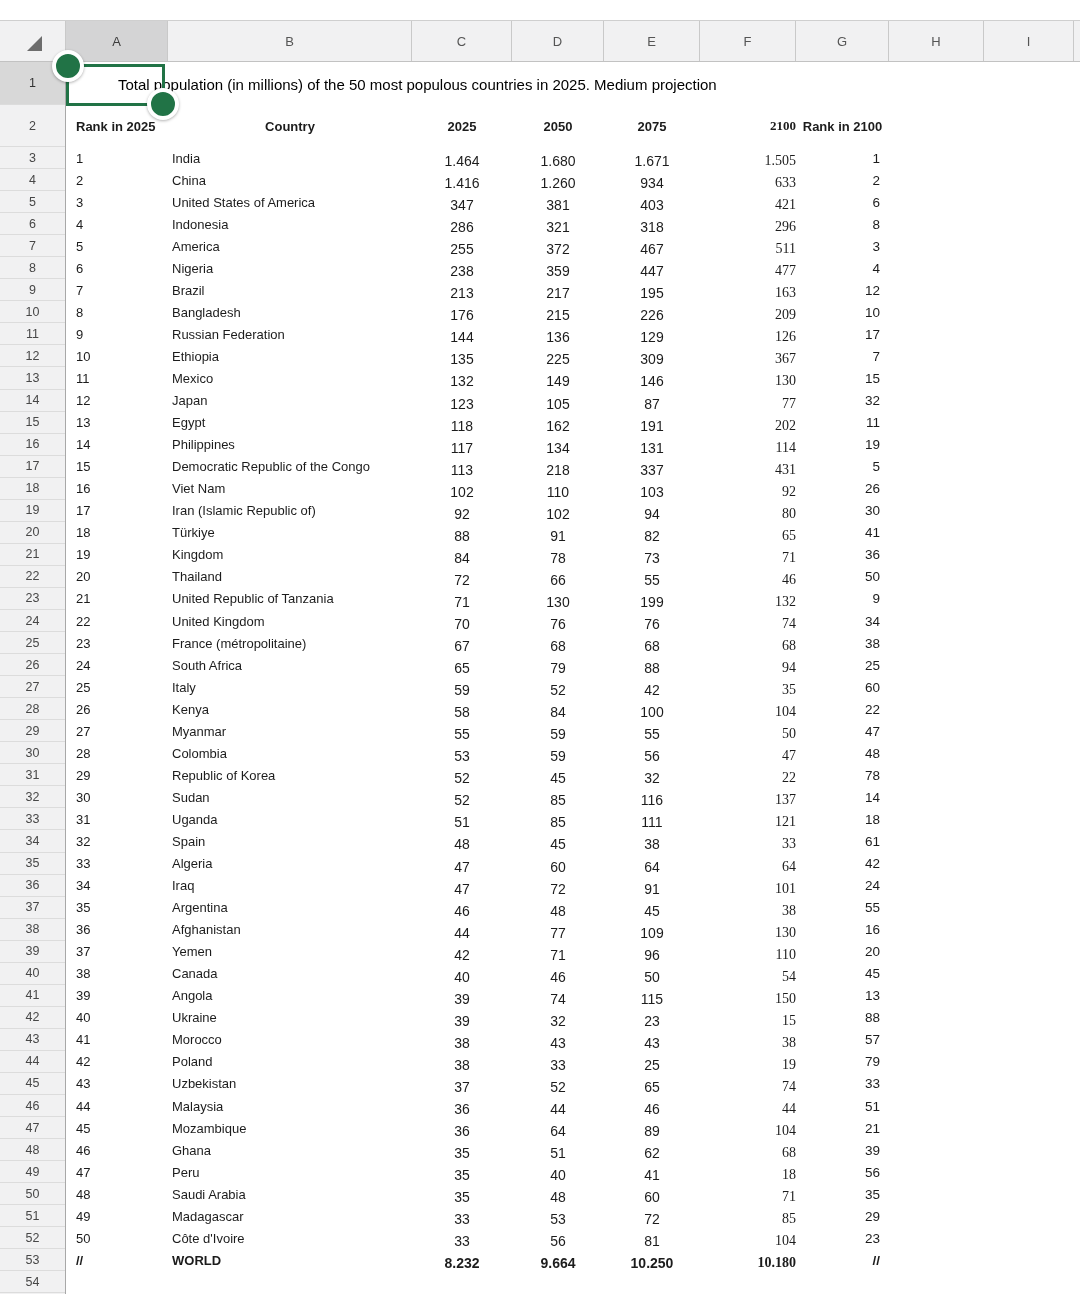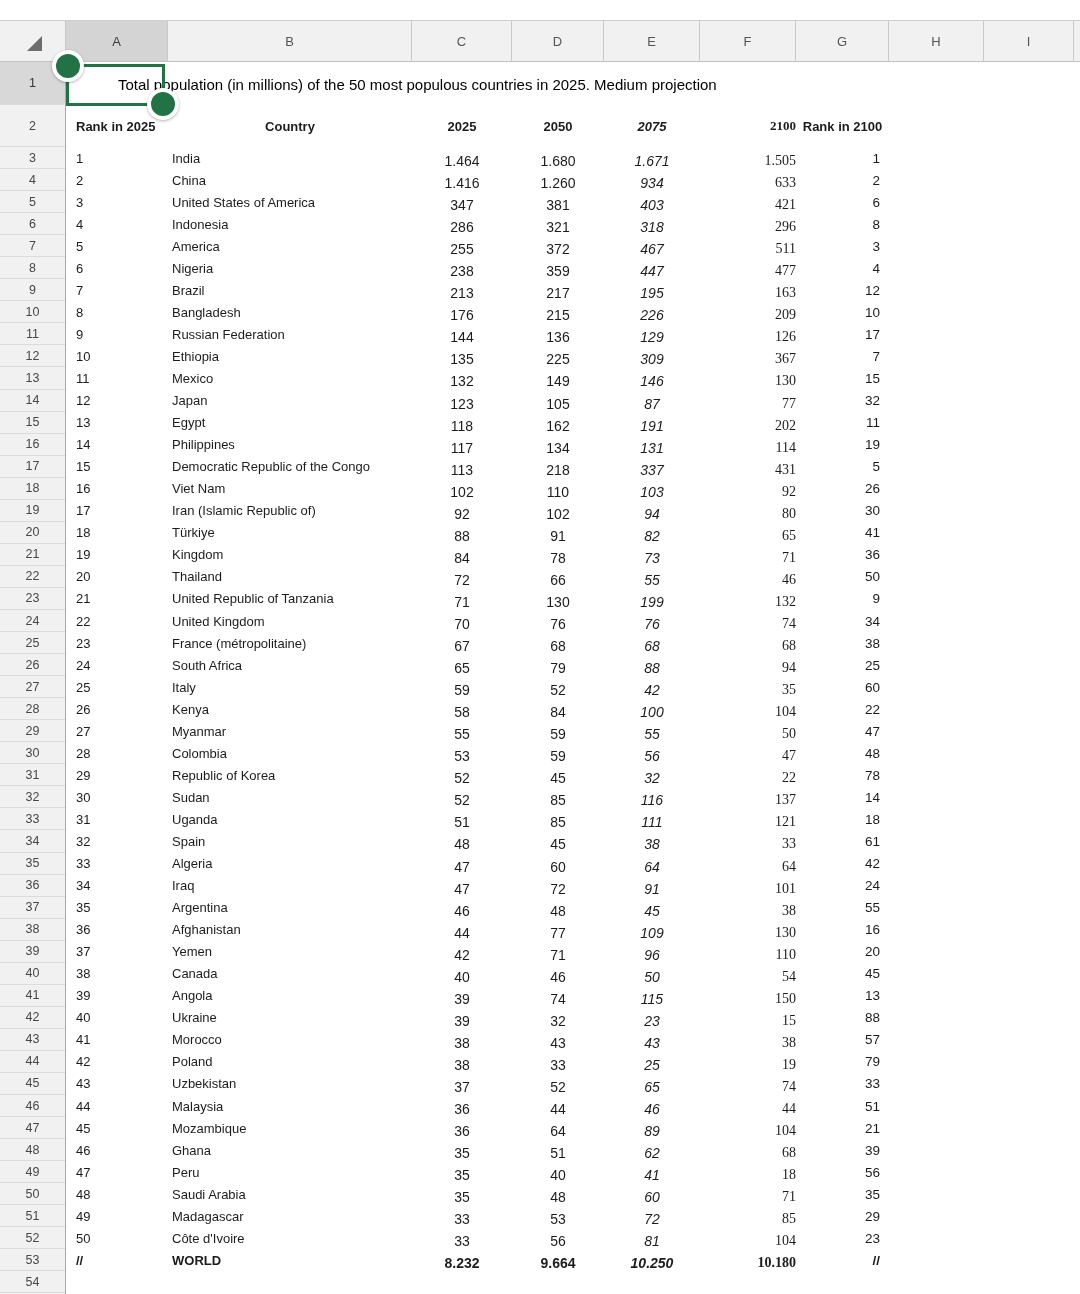--- a/index.html
+++ b/index.html
@@ -58,21 +58,21 @@
   
   .header-row{display:flex;height:42px;align-items:center;font-weight:700;font-size:13px;}
   .data-rows{display:flex;flex-direction:column;}
   .data-row{display:flex;height:22.058px;align-items:center;font-size:13px;}
   .data-rows .data-row:last-child{font-weight:700;}
   .cell{flex:none;box-sizing:border-box;white-space:nowrap;}
   .c0{width:102px;padding-left:10px;text-align:left;}
   .c1{width:244px;padding-left:4px;text-align:left;}
   .c2{width:100px;text-align:center;}
   .c3{width:92px;text-align:center;}
-  .c4{width:96px;text-align:center;font-style:italic;}
+  .c4{width:96px;text-align:center;}
   .c5{width:96px;text-align:right;font-family:Liberation Serif, serif;}
   .c6{width:93px;text-align:right;padding-right:9px;}
   .data-row .c2,.data-row .c3,.data-row .c4,.data-row .c5{position:relative;top:3px;font-size:14px;}
   .data-row .c6{font-size:13.5px;}
   .header-row .c1{padding-left:0;text-align:center;}
   .header-row .c6{text-align:center;padding-right:0;}
 </style>
 </head>
 <body>
 

